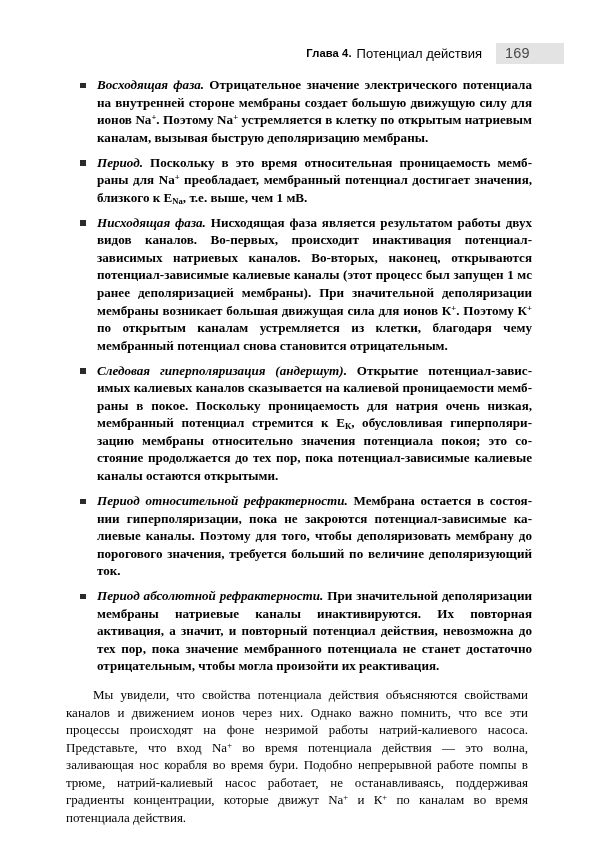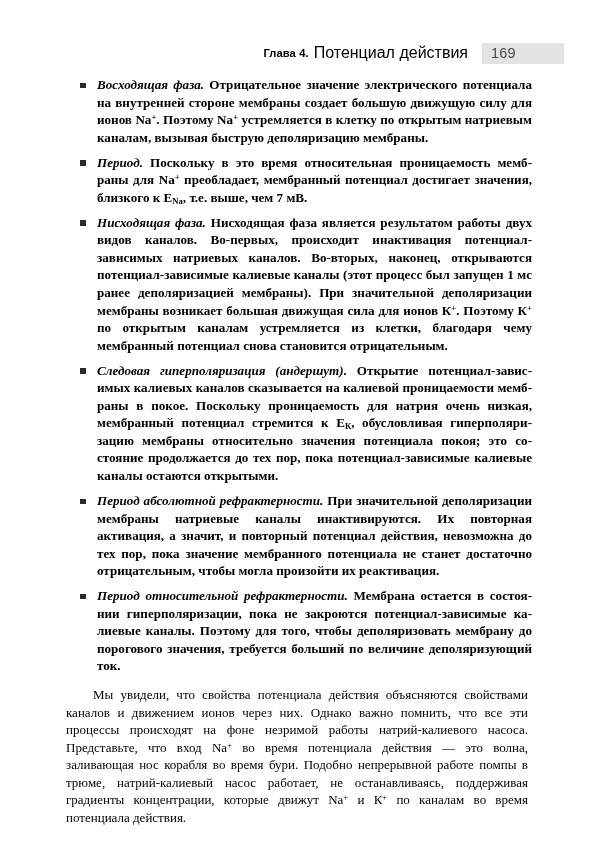--- a/index.html
+++ b/index.html
@@ -29,30 +29,30 @@
     font-family: "Liberation Sans", "DejaVu Sans", sans-serif;
   }
   .rh-chapter {
     font-size: 11.2px;
     font-weight: bold;
     letter-spacing: 0.1px;
     color: #000;
     white-space: nowrap;
   }
   .rh-title {
-    font-size: 16px;
+    font-size: 13px;
     font-weight: normal;
     color: #000;
     margin-left: 5px;
     white-space: nowrap;
   }
   .rh-pagebox {
     margin-left: 14px;
     background: #e3e3e3;
-    width: 82px;
+    width: 68px;
     height: 21px;
     display: flex;
     align-items: center;
     justify-content: flex-start;
     padding-left: 9px;
     box-sizing: border-box;
   }
   .rh-pagenum {
     font-size: 14.5px;
     font-weight: normal;
@@ -131,40 +131,40 @@
 
   <ul class="bullets">
 
     <li>
       <span class="bullet-marker"></span>
       <span class="lead-in">Восходящая фаза.</span><span> Отрицательное значение электрического потенци­ала на внутренней стороне мембраны создает большую движущую силу для ионов Na</span><sup class="ion">+</sup><span>. Поэтому Na</span><sup class="ion">+</sup><span> устремляется в клетку по открытым натриевым каналам, вызывая быструю деполяризацию мембраны.</span>
     </li>
 
     <li>
       <span class="bullet-marker"></span>
-      <span class="lead-in">Период.</span><span> Поскольку в это время относительная проницаемость мемб­раны для Na</span><sup class="ion">+</sup><span> преобладает, мембранный потенциал достигает значе­ния, близкого к E</span><sub class="ion">Na</sub><span>, т.е. выше, чем 7 мВ.</span>
+      <span class="lead-in">Период.</span><span> Поскольку в это время относительная проницаемость мемб­раны для Na</span><sup class="ion">+</sup><span> преобладает, мембранный потенциал достигает значе­ния, близкого к E</span><sub class="ion">Na</sub><span>, т.е. выше, чем 1 мВ.</span>
     </li>
 
     <li>
       <span class="bullet-marker"></span>
       <span class="lead-in">Нисходящая фаза.</span><span> Нисходящая фаза является результатом работы двух видов каналов. Во-первых, происходит инактивация потенци­ал-зависимых натриевых каналов. Во-вторых, наконец, открываются потенциал-зависимые калиевые каналы (этот процесс был запущен 1 мс ранее деполяризацией мембраны). При значительной деполя­ризации мембраны возникает большая движущая сила для ионов К</span><sup class="ion">+</sup><span>. Поэтому К</span><sup class="ion">+</sup><span> по открытым каналам устремляется из клетки, благодаря чему мембранный потенциал снова становится отрицательным.</span>
     </li>
 
     <li>
       <span class="bullet-marker"></span>
       <span class="lead-in">Следовая гиперполяризация (андершут).</span><span> Открытие потенциал-завис­имых калиевых каналов сказывается на калиевой проницаемости мемб­раны в покое. Поскольку проницаемость для натрия очень низкая, мембранный потенциал стремится к E</span><sub class="ion">К</sub><span>, обусловливая гиперполяри­зацию мембраны относительно значения потенциала покоя; это со­стояние продолжается до тех пор, пока потенциал-зависимые калие­вые каналы остаются открытыми.</span>
     </li>
 
     <li>
       <span class="bullet-marker"></span>
-      <span class="lead-in">Период абсолютной рефрактерности.</span><span> При значительной деполяриза­ции мембраны натриевые каналы инактивируются. Их повторная активация, а значит, и повторный потенциал действия, невозможна до тех пор, пока значение мембранного потенциала не станет доста­точно отрицательным, чтобы могла произойти их реактивация.</span>
+      <span class="lead-in">Период относительной рефрактерности.</span><span> Мембрана остается в состоя­нии гиперполяризации, пока не закроются потенциал-зависимые ка­лиевые каналы. Поэтому для того, чтобы деполяризовать мембрану до порогового значения, требуется больший по величине деполяри­зующий ток.</span>
     </li>
 
     <li>
       <span class="bullet-marker"></span>
-      <span class="lead-in">Период относительной рефрактерности.</span><span> Мембрана остается в состоя­нии гиперполяризации, пока не закроются потенциал-зависимые ка­лиевые каналы. Поэтому для того, чтобы деполяризовать мембрану до порогового значения, требуется больший по величине деполяри­зующий ток.</span>
+      <span class="lead-in">Период абсолютной рефрактерности.</span><span> При значительной деполяриза­ции мембраны натриевые каналы инактивируются. Их повторная активация, а значит, и повторный потенциал действия, невозможна до тех пор, пока значение мембранного потенциала не станет доста­точно отрицательным, чтобы могла произойти их реактивация.</span>
     </li>
 
   </ul>
 
   <p class="closing"><span>Мы увидели, что свойства потенциала действия объясняются свойства­ми каналов и движением ионов через них. Однако важно помнить, что все эти процессы происходят на фоне незримой работы натрий-калиевого на­соса. Представьте, что вход Na</span><sup class="ion">+</sup><span> во время потенциала действия — это волна, заливающая нос корабля во время бури. Подобно непрерывной работе помпы в трюме, натрий-калиевый насос работает, не останавливаясь, под­держивая градиенты концентрации, которые движут Na</span><sup class="ion">+</sup><span> и К</span><sup class="ion">+</sup><span> по каналам во время потенциала действия.</span></p>
 
 </div>
 
 </body></html>

